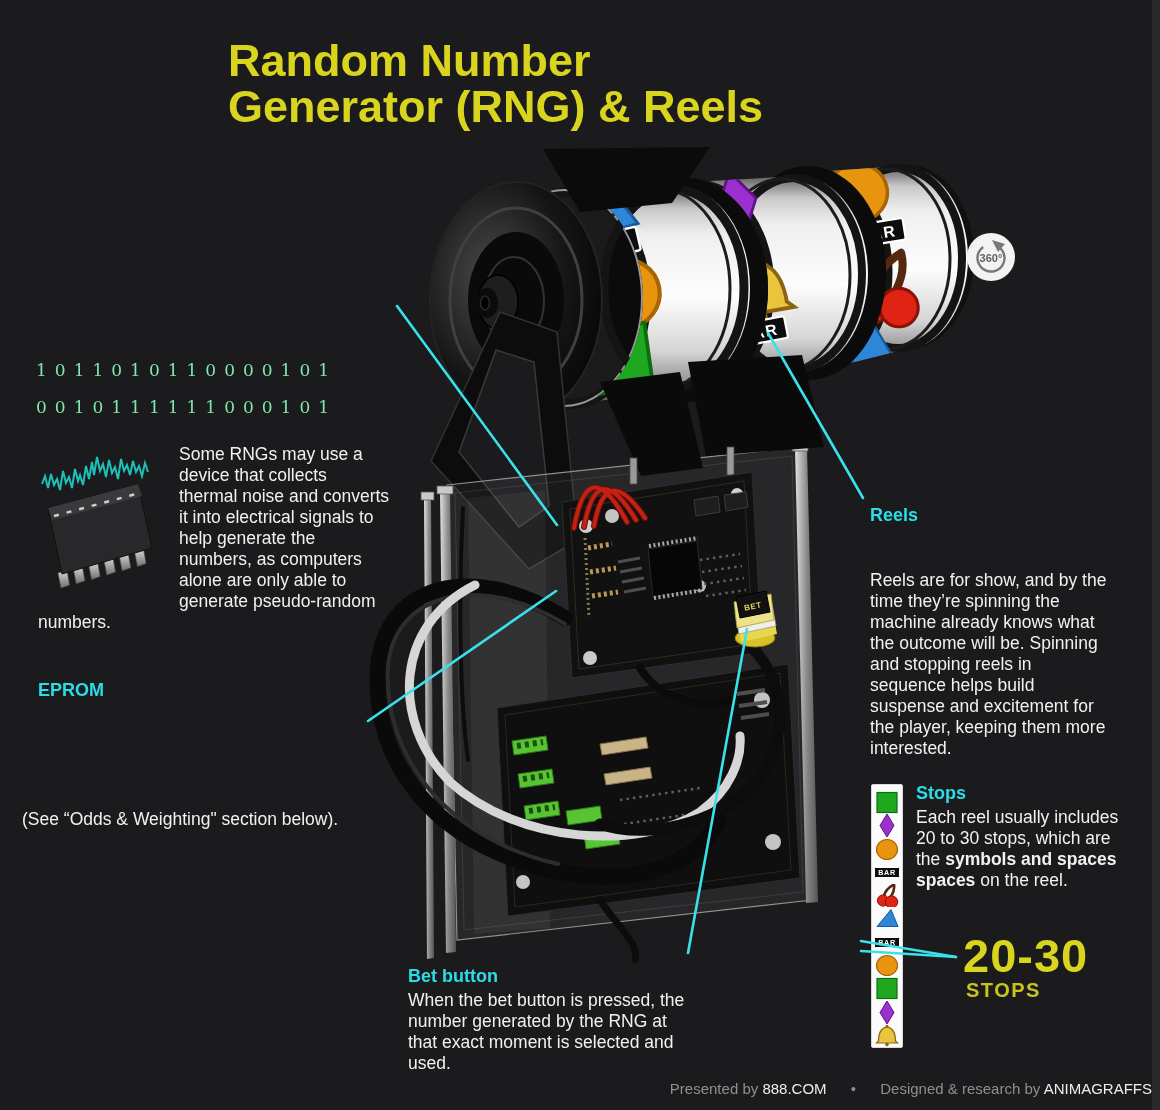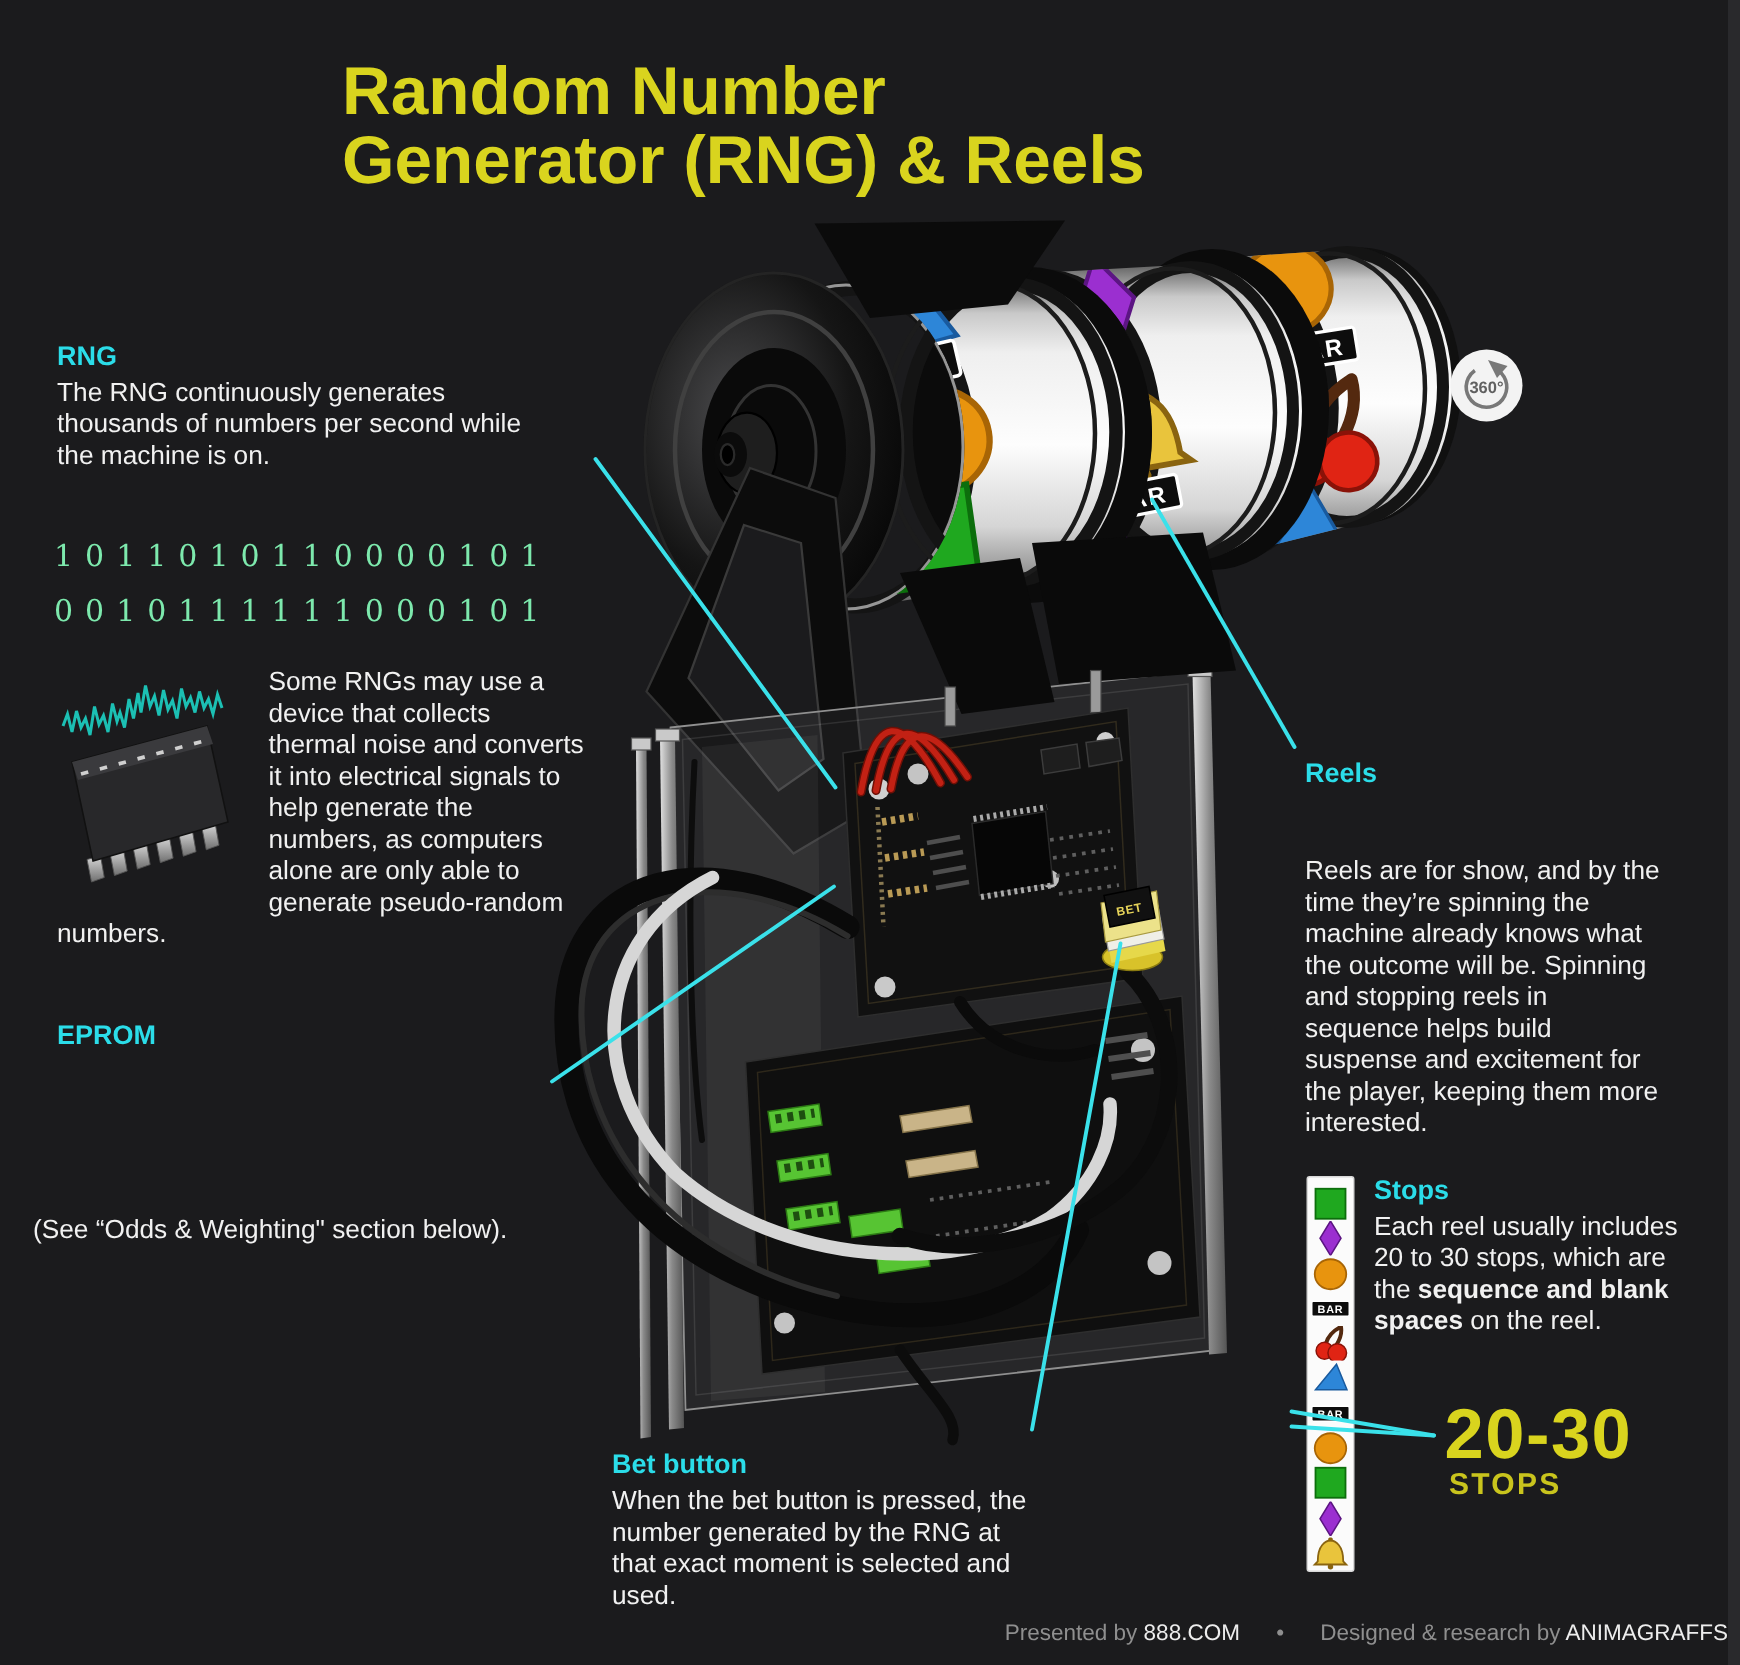--- a/index.html
+++ b/index.html
@@ -4,21 +4,21 @@
 <style>
   html,body{margin:0;padding:0;background:#101012;}
   .page{position:relative;width:1160px;height:1110px;background:#1b1b1d;overflow:hidden;
         font-family:"Liberation Sans",sans-serif;}
   .abs{position:absolute;}
   .layer1{z-index:1;} .layer2{z-index:2;} .layer3{z-index:3;pointer-events:none;}
   .title{left:228px;top:38px;font-size:45px;font-weight:bold;line-height:46px;color:#d9d41e;white-space:pre-line;}
   .cyan-heading{font-size:18px;font-weight:bold;color:#2bdde9;margin:0 0 3px 0;}
   .body-text{font-size:17.5px;line-height:21px;color:#f1f1f1;}
   .preline{white-space:pre-line;}
-  .binary{font-family:"DejaVu Serif",serif;font-size:20px;letter-spacing:8px;color:#7de9ad;line-height:37px;}
+  .binary{font-family:"DejaVu Serif",serif;font-size:17px;letter-spacing:8px;color:#7de9ad;line-height:37px;}
   .chip-float{float:left;width:132px;height:150px;margin-right:9px;}
   .strip{left:871px;top:784px;width:32px;height:264px;background:#fbfbfb;border:1px solid #d8d8d8;
          border-radius:2px;display:flex;flex-direction:column;align-items:center;padding-top:6px;box-sizing:border-box;}
   .strip-cell{height:23.4px;display:flex;align-items:center;justify-content:center;}
   .big-number{left:963px;top:928px;font-size:47px;font-weight:bold;color:#d9d41e;letter-spacing:1px;}
   .big-number-label{left:966px;top:979px;font-size:20px;font-weight:bold;color:#c9c41d;letter-spacing:1.5px;}
   .footer{right:8px;top:1080px;font-size:15px;color:#8f8f8f;}
   .footer b{color:#ededed;font-weight:normal;}
   .footer span{margin-left:20px;}
   .edge-strip{right:0;top:0;width:8px;height:1110px;background:#29292c;}
@@ -255,26 +255,20 @@
       <circle cx="991" cy="257" r="24" fill="#f3f3f3"></circle>
       <circle cx="991" cy="258" r="13.5" fill="none" stroke="#787878" stroke-width="2.4" stroke-dasharray="70 14.8" transform="rotate(-64 991 258)"></circle>
       <polygon points="992,240 1005,244 998,252" fill="#787878"></polygon>
       <text x="991" y="262" font-size="11" font-weight="600" fill="#606060" text-anchor="middle" font-family="Liberation Sans,sans-serif">360°</text>
     </g>
   </svg>
 
   <div class="abs layer2 title">Random Number
 Generator (RNG) &amp; Reels</div>
 
-  <div class="abs layer2" style="left:38px;top:227px;">
-    <div class="cyan-heading">RNG</div>
-    <div class="body-text preline" style="width:345px;">The RNG continuously generates
-thousands of numbers per second while
-the machine is on.</div>
-  </div>
 
   <div class="abs layer2 binary" style="left:36px;top:352px;">
     <div>1011010110000101</div>
     <div>0010111111000101</div>
   </div>
 
   <div class="abs layer2 body-text" style="left:38px;top:444px;width:352px;">
     <svg class="chip-float" viewBox="0 0 132 150">
       <polyline points="4,40 7,32 10,44 13,30 16,41 19,35 22,46 25,27 28,39 31,33 34,44 37,25 40,37 42,31 45,41 48,22 51,35 54,18 56,31 59,13 62,27 65,20 68,33 71,16 74,29 77,23 80,35 83,15 86,27 89,21 92,31 95,17 98,28 101,22 104,32 107,19 110,28" fill="none" stroke="#1cc0b4" stroke-width="2"></polyline>
       <g>
@@ -376,21 +370,21 @@
       <div class="strip-cell">
         <svg viewBox="-13 -11.5 26 23" width="26" height="23">
           <path d="M -8.5,5.5 Q -8.5,-2 -5.5,-5.5 Q -3,-8.5 0,-8.5 Q 3,-8.5 5.5,-5.5 Q 8.5,-2 8.5,5.5 L 10.5,7.5 L -10.5,7.5 Z" fill="#e9c43c" stroke="#8a6410" stroke-width="1.2"></path>
           <circle cx="0" cy="9" r="1.8" fill="#8a6410"></circle>
           <rect x="-1.5" y="-10.5" width="3" height="2.5" rx="1" fill="#8a6410"></rect>
         </svg>
       </div>
     </div>
   <div class="abs layer2" style="left:916px;top:783px;">
     <div class="cyan-heading">Stops</div>
-    <div class="body-text" style="width:220px;"><span>Each reel usually includes 20 to 30 stops, which are the </span><b>sequence and blank spaces</b><span> on the reel.</span></div>
+    <div class="body-text" style="width:220px;"><span>Each reel usually includes 20 to 30 stops, which are the </span><b>symbols and spaces spaces</b><span> on the reel.</span></div>
   </div>
   <div class="abs layer2 big-number">20-30</div>
   <div class="abs layer2 big-number-label">STOPS</div>
 
   <svg class="abs layer3" style="left:850px;top:930px;" width="120" height="40" viewBox="850 930 120 40">
     <g stroke="#3ae1ea" stroke-width="2.6" stroke-linecap="round">
       <line x1="861" y1="941" x2="956" y2="957"></line>
       <line x1="861" y1="951" x2="956" y2="957"></line>
     </g>
   </svg>

